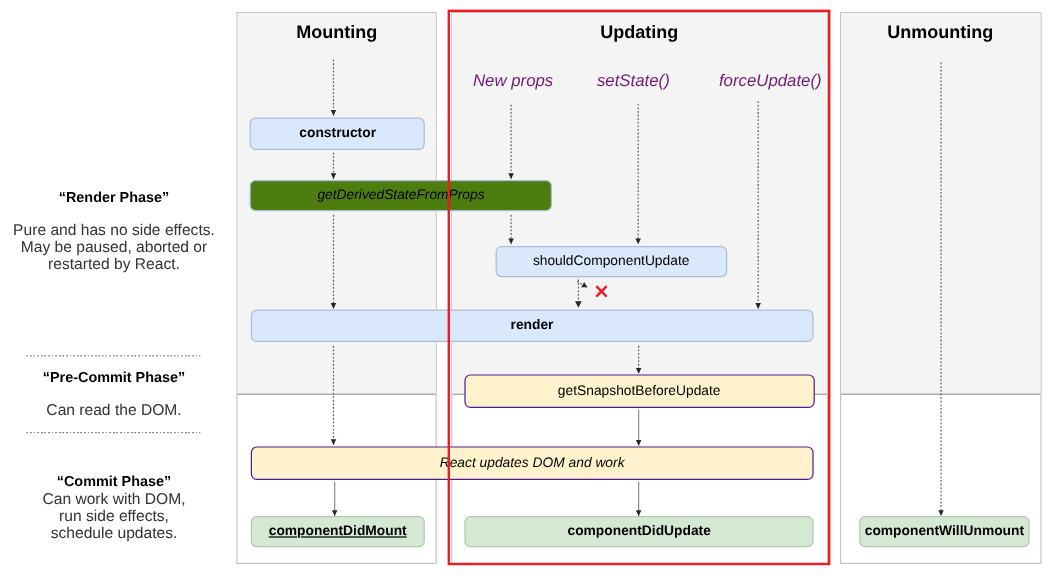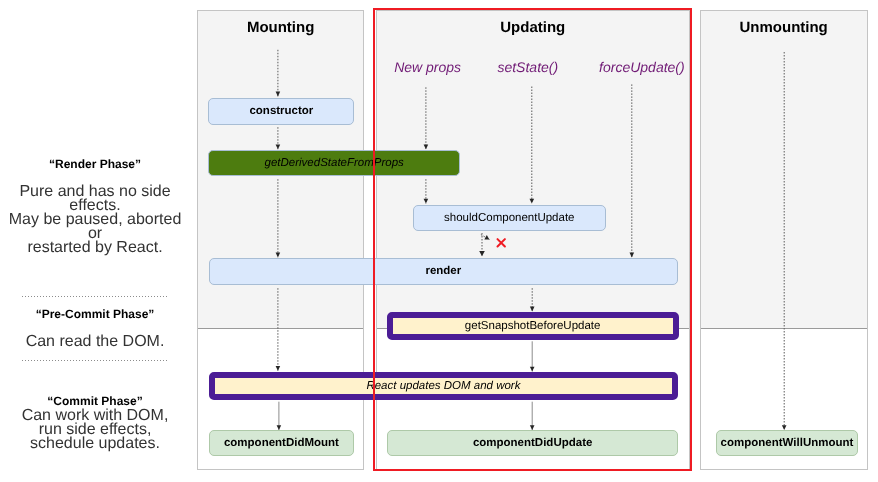--- a/index.html
+++ b/index.html
@@ -5,26 +5,26 @@
 <style>
   html,body{margin:0;padding:0;}
   body{width:878px;height:482px;background:#ffffff;font-family:"Liberation Sans",sans-serif;overflow:hidden;-webkit-font-smoothing:antialiased;text-rendering:geometricPrecision;}
   #root{position:relative;width:878px;height:482px;}
   .col{position:absolute;box-sizing:border-box;border:1px solid #c4c4c4;background:#ffffff;}
   .col-top{position:absolute;background:#f4f4f4;box-sizing:border-box;}
   .col-title{position:absolute;text-align:center;font-weight:bold;font-size:15px;color:#000;}
   .trigger{position:absolute;text-align:center;font-style:italic;font-size:14px;color:#701a75;}
   .node{position:absolute;box-sizing:border-box;border-radius:5px;display:flex;align-items:center;justify-content:center;font-size:11.5px;color:#000;}
   .node.blue{background:#dae8fc;border:1px solid #a8bdd4;}
-  .node.yellow{background:#fff2cc;border:6px solid #4c1d95;}
+  .node.yellow{background:#fff2cc;border:1px solid #4c1d95;}
   .node.green{background:#d5e8d4;border:1px solid #aec9a8;}
   .node.bold{font-weight:bold;}
   .node.italic{font-style:italic;}
   .phase-title{position:absolute;text-align:center;font-weight:bold;font-size:12px;color:#000;}
-  .phase-body{position:absolute;text-align:center;font-size:16px;color:#333;line-height:14px;}
+  .phase-body{position:absolute;text-align:center;font-size:13px;color:#333;line-height:14px;}
   .redbox{position:absolute;box-sizing:border-box;border:2.2px solid #ef1b23;}
   .col-divider{position:absolute;height:1px;background:#9a9a9a;}
   svg.overlay{position:absolute;left:0;top:0;width:878px;height:482px;pointer-events:none;}
   .dotsep{position:absolute;height:1px;background-image:repeating-linear-gradient(to right,#8c8c8c 0px,#8c8c8c 1.5px,rgba(0,0,0,0) 1.5px,rgba(0,0,0,0) 3px);}
 </style>
 </head>
 <body>
 
 <div id="root">
 
@@ -128,19 +128,19 @@
         <path d="M 497.5 239.10000000000002 L 504.9 246.5 M 504.9 239.10000000000002 L 497.5 246.5" stroke="#ef1b23" stroke-width="2.05" stroke-linecap="round" fill="none"></path>
       </g>
     </svg>
 
   <div class="node blue bold" style="left: 208.4px; top: 97.8px; width: 146px; height: 26.8px; background: rgb(218, 232, 252);">constructor</div>
   <div class="node blue" style="left: 208.2px; top: 150.1px; width: 252px; height: 26.2px; background: #4d7c0f; font-style: italic;">getDerivedStateFromProps</div>
   <div class="node blue" style="left: 386.6px; top: 204.5px; width: 193.4px; height: 26.3px; background: rgb(218, 232, 252); margin-left: 26px;">shouldComponentUpdate</div>
   <div class="node blue bold" style="left: 208.6px; top: 258.3px; width: 469.5px; height: 26.3px; background: rgb(218, 232, 252);">render</div>
   <div class="node yellow" style="left: 386.7px; top: 312.3px; width: 291.9px; height: 27.6px; background: rgb(255, 242, 204);">getSnapshotBeforeUpdate</div>
   <div class="node yellow italic" style="left: 208.7px; top: 371.6px; width: 469.5px; height: 28.8px; background: rgb(255, 242, 204);">React updates DOM and work</div>
-  <div class="node green bold" style="left: 208.6px; top: 430.2px; width: 145.7px; height: 26.3px; background: rgb(213, 232, 212);">componentDidMount</div>
+  <div class="node green bold" style="left: 208.6px; top: 430.2px; width: 145.7px; height: 26.3px; background: rgb(213, 232, 212); text-decoration: underline;">componentDidMount</div>
   <div class="node green bold" style="left: 716.3px; top: 430.2px; width: 141.4px; height: 26.3px; background: rgb(213, 232, 212);">componentWillUnmount</div>
   <div class="node green bold" style="left: 386.8px; top: 430.2px; width: 291.7px; height: 26.3px; background: rgb(213, 232, 212);">componentDidUpdate</div>
 
   <div class="redbox" style="left: 372.9px; top: 7.8px; width: 319.2px; height: 462.9px; border-color: rgb(239, 27, 35);"></div>
 
 </div>
 
 </body></html>

